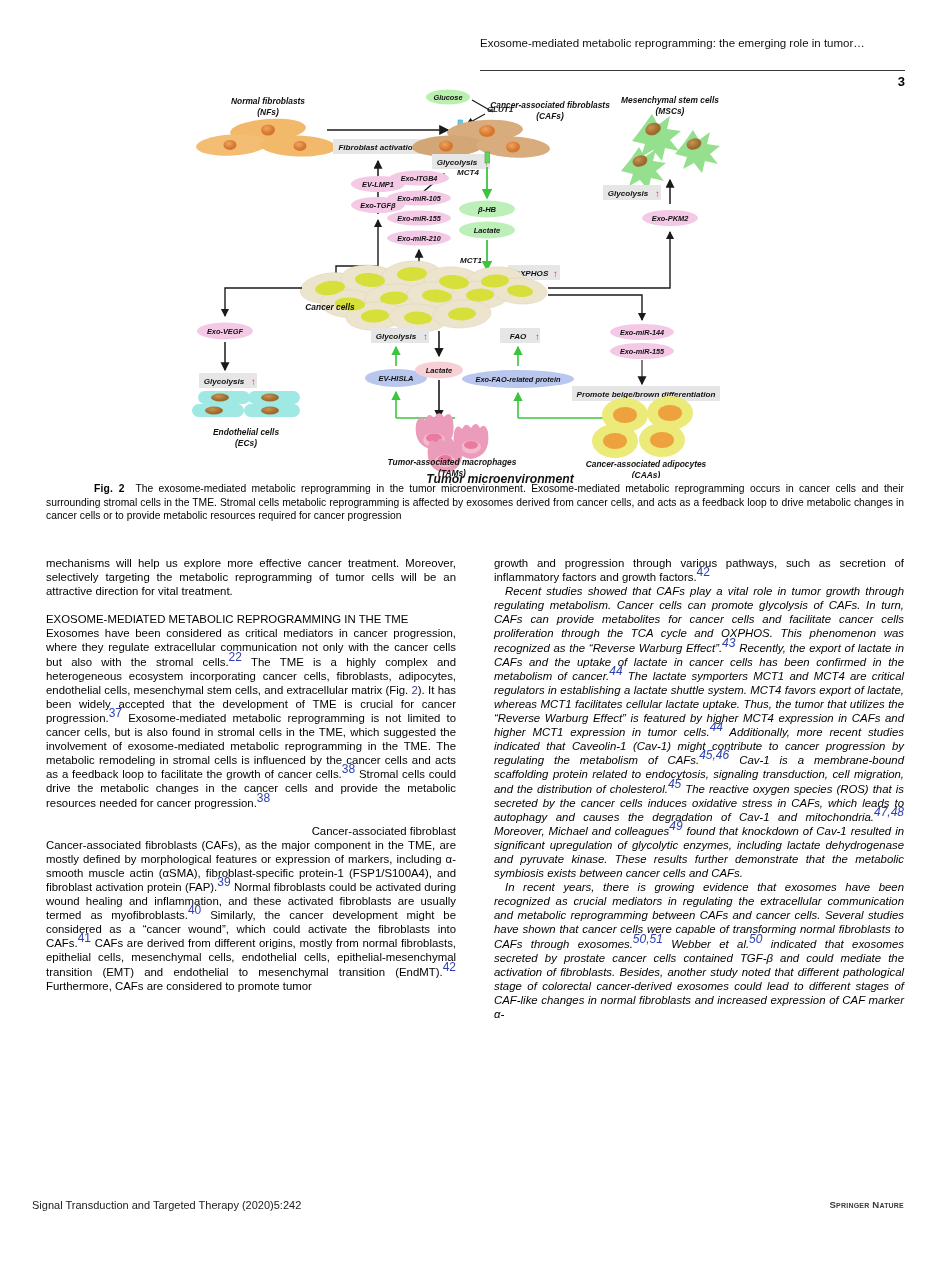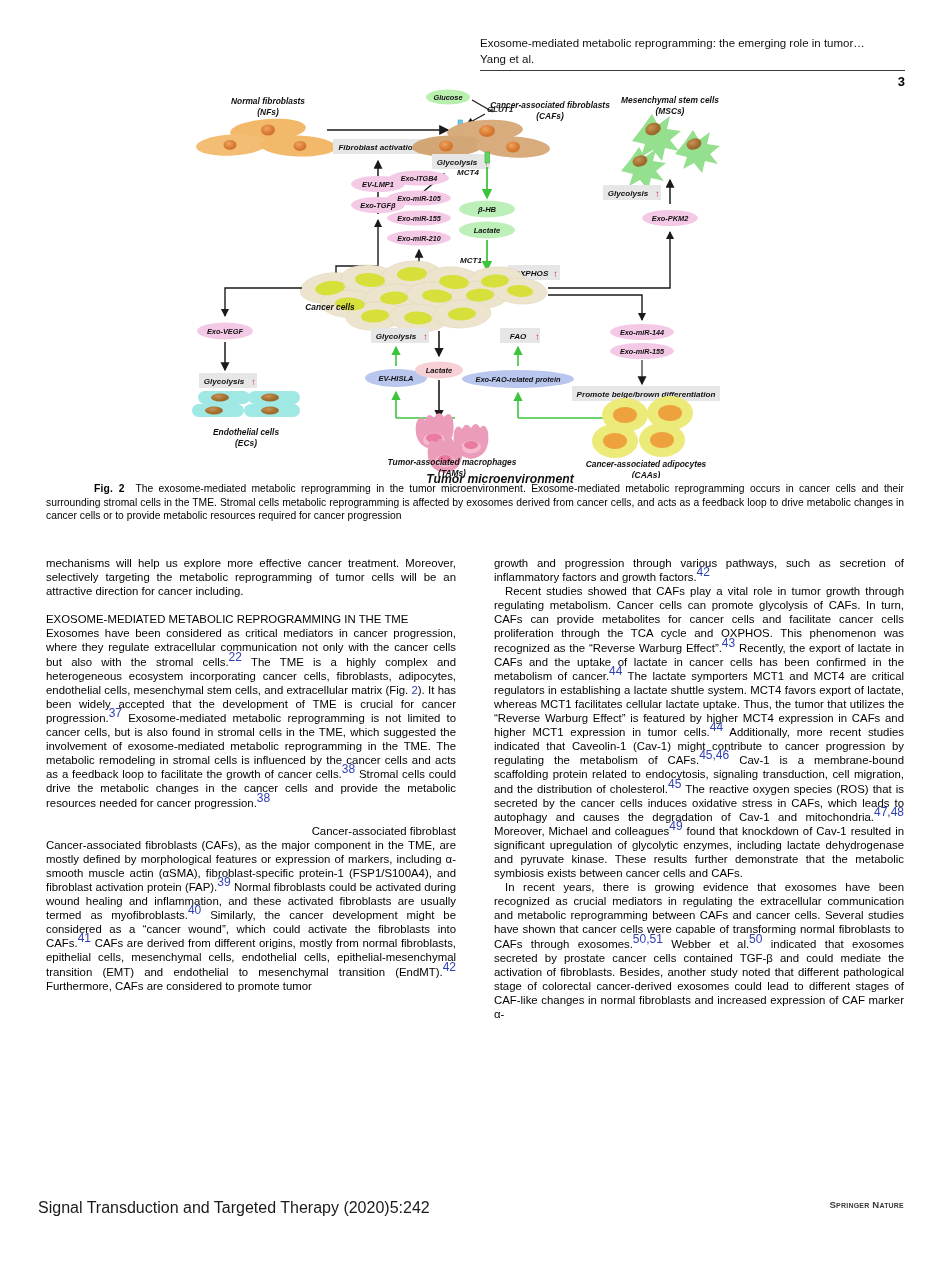--- a/index.html
+++ b/index.html
@@ -41,50 +41,49 @@
   
   .col{
     position:absolute;top:556px;width:410px;
     font-size:11.4px;line-height:14.1px;
     text-align:justify;
     color:#000;
   }
   .col-left{left:46px;}
   .col-right{left:494px;}
   .col p{margin:0;}
-  .col p.indent{text-indent:11px;}
+  .col p.indent{text-indent:11px;font-style:italic;}
   .col .gap{height:14px;}
   .h1{
     font-weight:normal;font-size:11.4px;line-height:14.1px;
     text-transform:uppercase;margin:0;text-align:left;
   }
   .h2{
     font-size:11.4px;line-height:14.1px;margin:0;text-align:right;
   }
   sup{font-size:12px;vertical-align:super;line-height:0;color:#2d3fb0;}
   .figref{color:#2d3fb0;}
 
   
   .footer-left{
-    position:absolute;left:38px;top:1199px;font-size:16px;color:#1a1a1a;
+    position:absolute;left:32px;top:1199px;font-size:11px;color:#1a1a1a;
   }
   .footer-right{
     position:absolute;right:46px;top:1199px;font-size:9.6px;font-weight:bold;
     letter-spacing:.2px;color:#3a3a3a;
   }
   .sc{font-variant:small-caps;}
 </style>
 </head>
 <body>
 
 <div class="page">
 
   <div class="runhead">
     <span class="ttl">Exosome-mediated metabolic reprogramming: the emerging role in tumor…</span>
-    <span class="auth">Yang et al.</span>
   </div>
   <div class="runhead-rule"></div>
   <div class="pageno">3</div>
 
   <div class="figure">
     <svg class="fig-svg" width="590" height="390" viewBox="0 0 590 390" xmlns="http://www.w3.org/2000/svg">
       <defs>
         <marker id="ab" markerWidth="7" markerHeight="7" refX="5.2" refY="3" orient="auto">
           <path d="M0,0 L6,3 L0,6 z" fill="#1a1a1a"></path>
         </marker>
@@ -358,21 +357,21 @@
 
     <div style="position:absolute;left:100px;top:384px;width:420px;text-align:center;
                 font-size:12.2px;font-weight:bold;color:#111;">Tumor microenvironment</div>
   </div>
 
   <div class="fig-caption">
     <span class="figlbl">Fig. 2</span>&nbsp;&nbsp;<span>The exosome-mediated metabolic reprogramming in the tumor microenvironment. Exosome-mediated metabolic reprogramming occurs in cancer cells and their surrounding stromal cells in the TME. Stromal cells metabolic reprogramming is affected by exosomes derived from cancer cells, and acts as a feedback loop to drive metabolic changes in cancer cells or to provide metabolic resources required for cancer progression</span>
   </div>
 
   <div class="col col-left">
-    <p>mechanisms will help us explore more effective cancer treatment. Moreover, selectively targeting the metabolic reprogramming of tumor cells will be an attractive direction for cancer including.</p>
+    <p>mechanisms will help us explore more effective cancer treatment. Moreover, selectively targeting the metabolic reprogramming of tumor cells will be an attractive direction for vital treatment.</p>
     <div class="gap"></div>
     <p class="h1">EXOSOME-MEDIATED METABOLIC REPROGRAMMING IN THE TME</p>
     <p><span>Exosomes have been considered as critical mediators in cancer progression, where they regulate extracellular communication not only with the cancer cells but also with the stromal cells.</span><sup>22</sup><span> The TME is a highly complex and heterogeneous ecosystem incorporating cancer cells, fibroblasts, adipocytes, endothelial cells, mesenchymal stem cells, and extracellular matrix (Fig. </span><span class="figref">2</span><span>). It has been widely accepted that the development of TME is crucial for cancer progression.</span><sup>37</sup><span> Exosome-mediated metabolic reprogramming is not limited to cancer cells, but is also found in stromal cells in the TME, which suggested the involvement of exosome-mediated metabolic reprogramming in the TME. The metabolic remodeling in stromal cells is influenced by the cancer cells and acts as a feedback loop to facilitate the growth of cancer cells.</span><sup>38</sup><span> Stromal cells could drive the metabolic changes in the cancer cells and provide the metabolic resources needed for cancer progression.</span><sup>38</sup></p>
     <div class="gap"></div>
     <p class="h2">Cancer-associated fibroblast</p>
     <p><span>Cancer-associated fibroblasts (CAFs), as the major component in the TME, are mostly defined by morphological features or expression of markers, including α-smooth muscle actin (αSMA), fibroblast-specific protein-1 (FSP1/S100A4), and fibroblast activation protein (FAP).</span><sup>39</sup><span> Normal fibroblasts could be activated during wound healing and inflammation, and these activated fibroblasts are usually termed as myofibroblasts.</span><sup>40</sup><span> Similarly, the cancer development might be considered as a “cancer wound”, which could activate the fibroblasts into CAFs.</span><sup>41</sup><span> CAFs are derived from different origins, mostly from normal fibroblasts, epithelial cells, mesenchymal cells, endothelial cells, epithelial-mesenchymal transition (EMT) and endothelial to mesenchymal transition (EndMT).</span><sup>42</sup><span> Furthermore, CAFs are considered to promote tumor</span></p>
   </div>
 
   <div class="col col-right">
     <p><span>growth and progression through various pathways, such as secretion of inflammatory factors and growth factors.</span><sup>42</sup></p>

